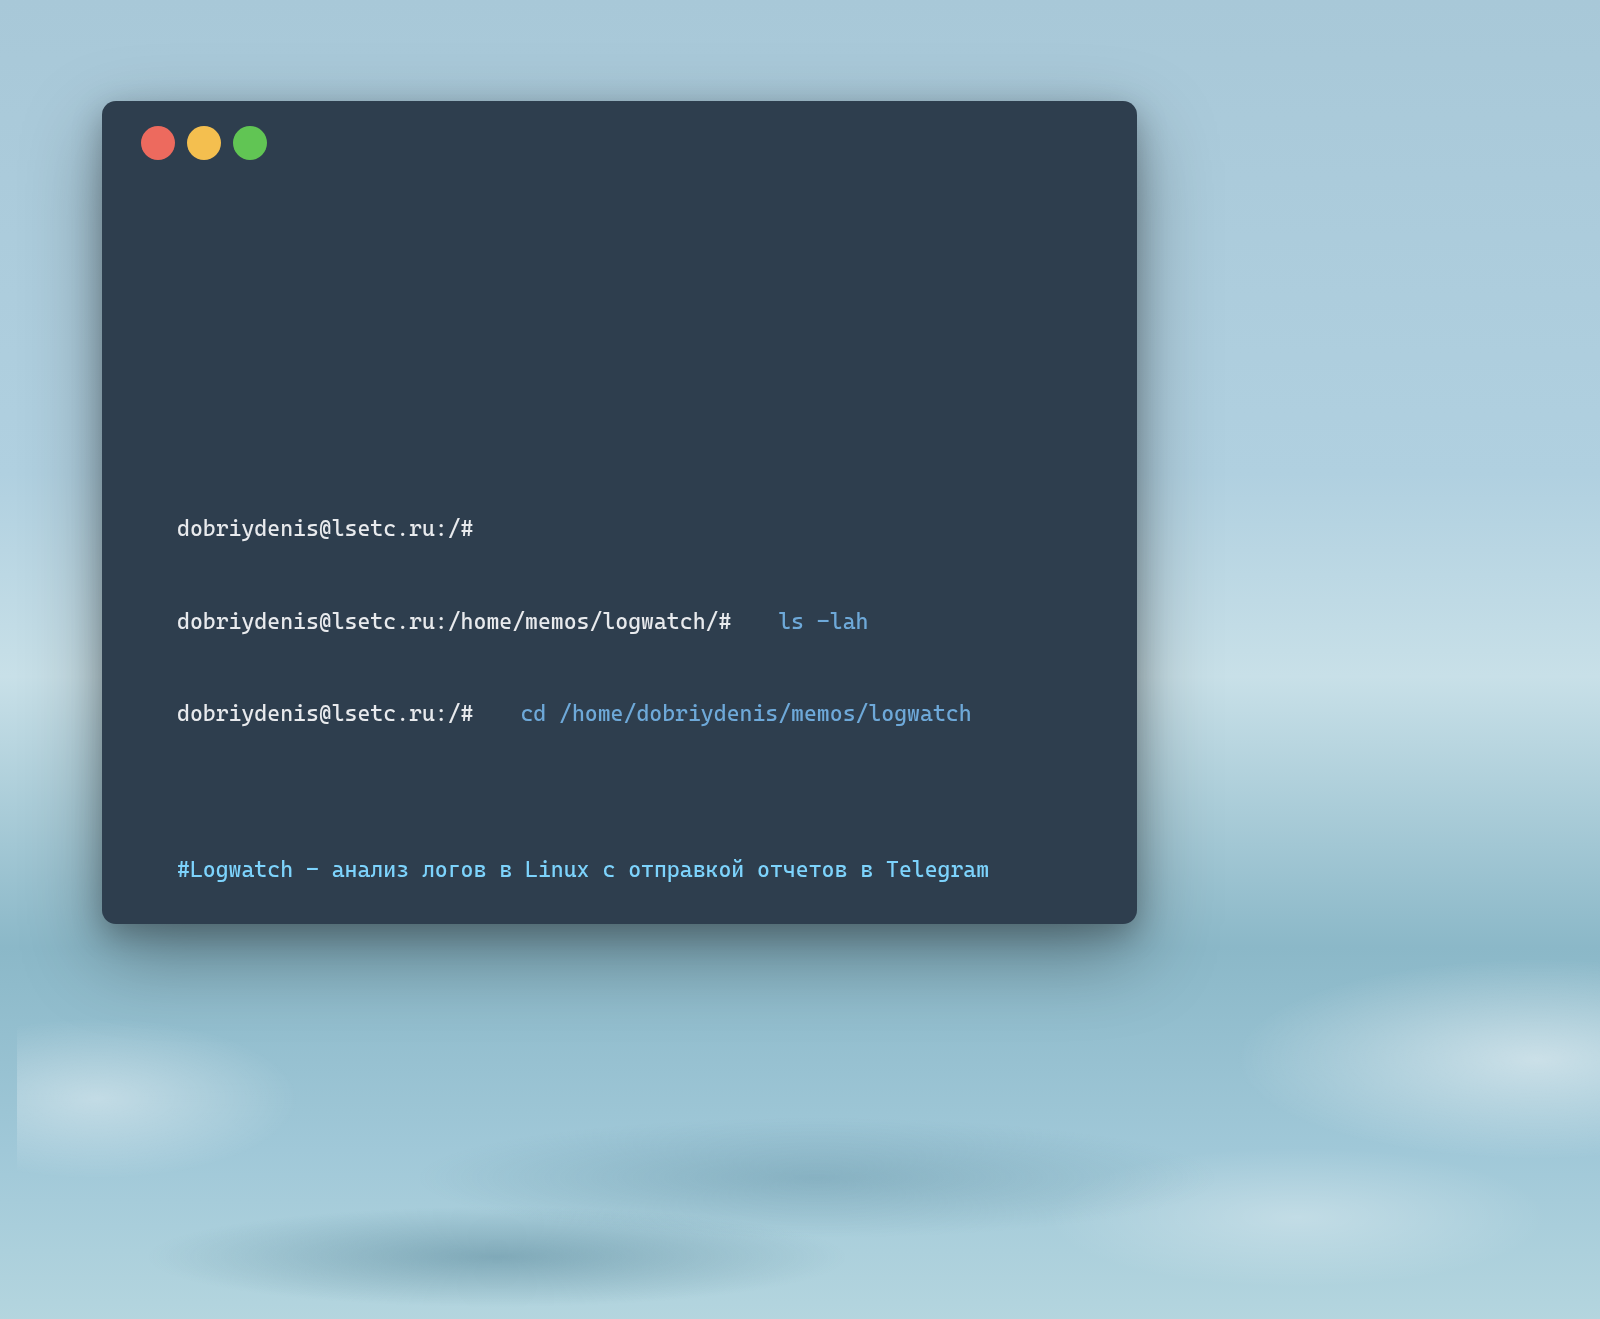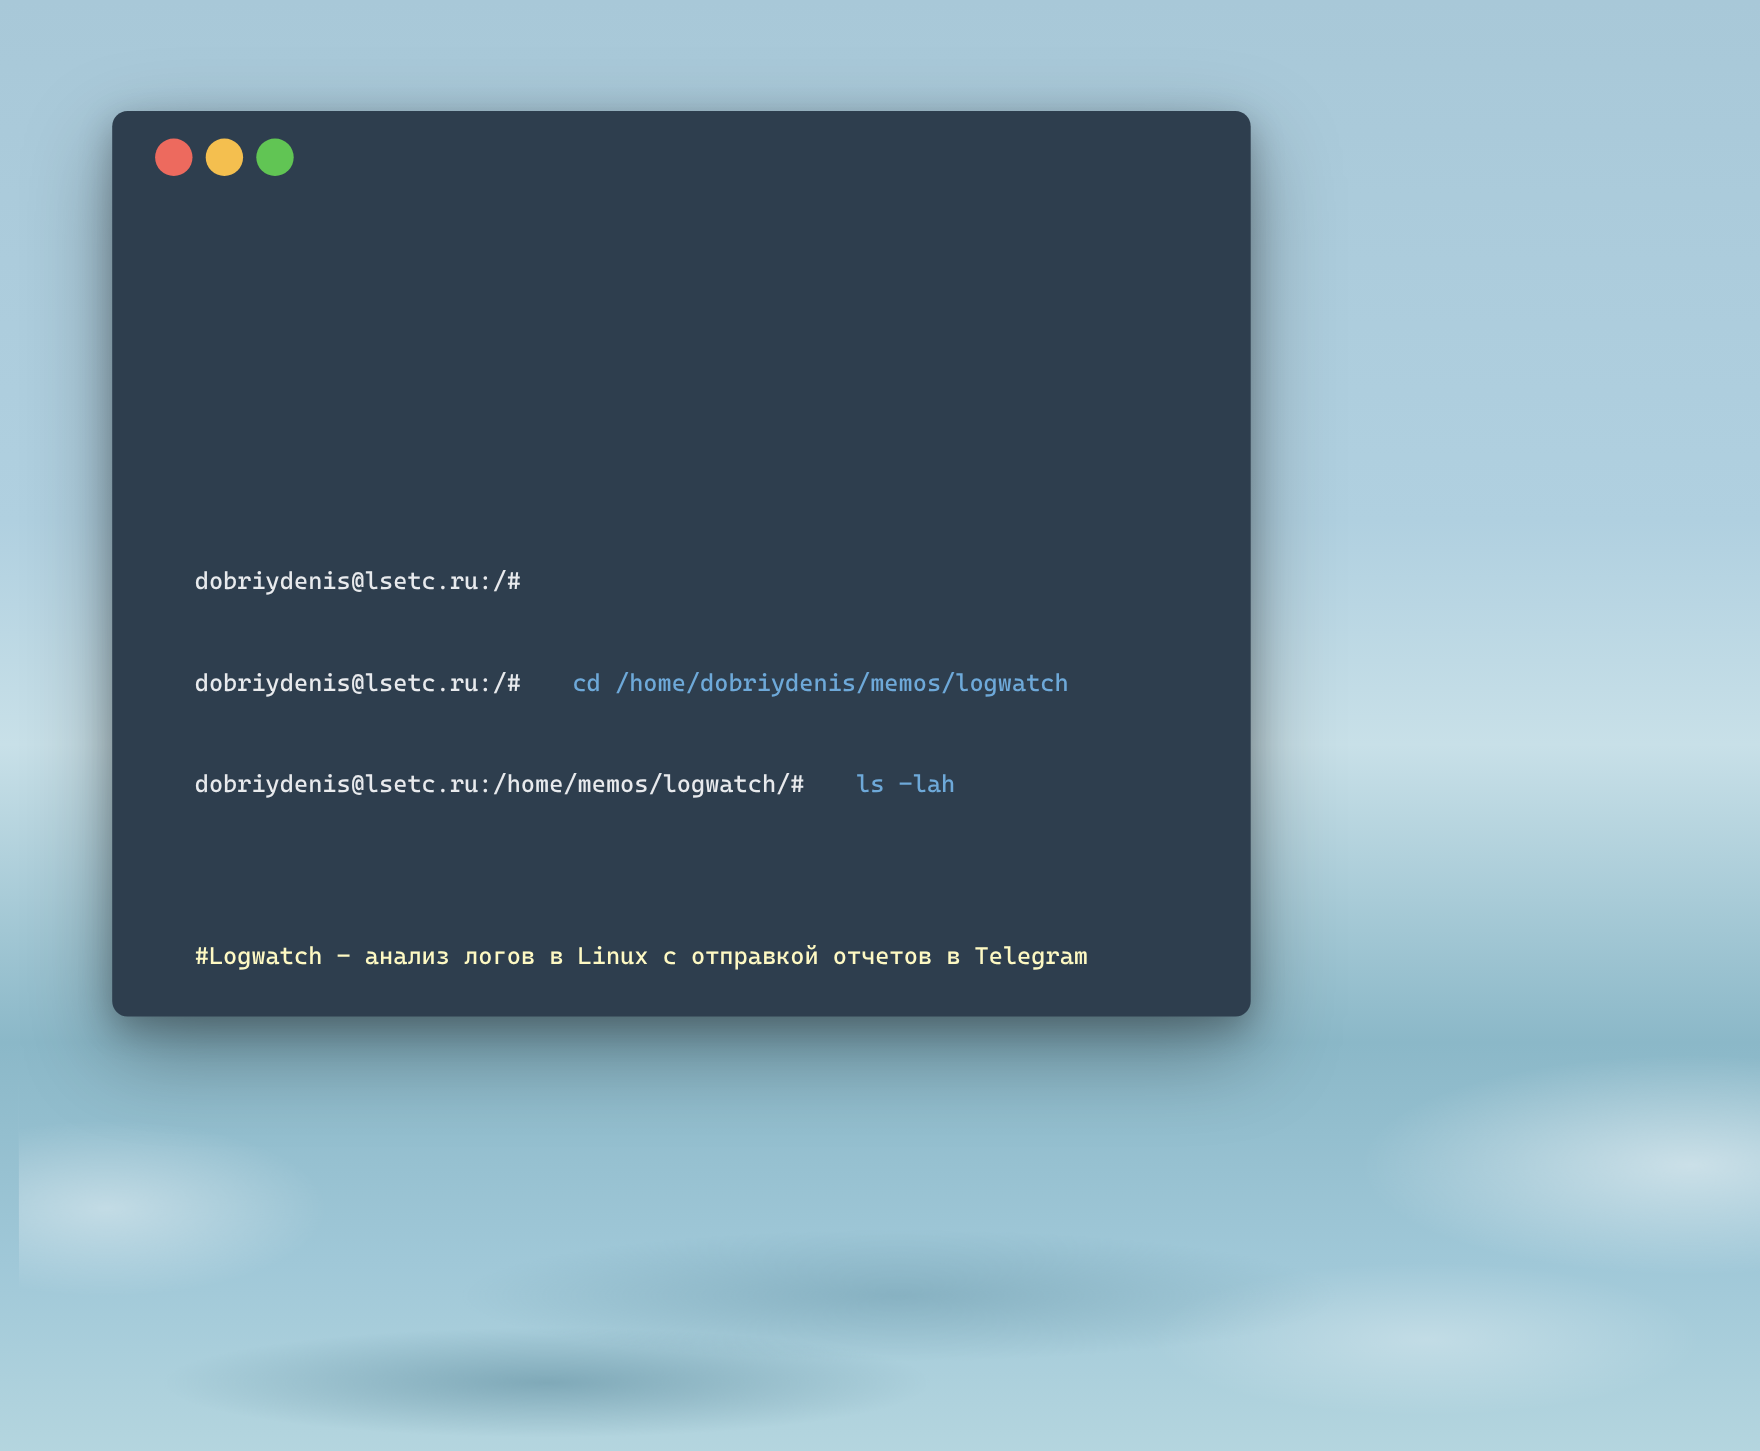--- a/index.html
+++ b/index.html
@@ -69,21 +69,21 @@
       line-height: 1.33;
       white-space: pre;
       color: #e6e6e6;
       position: relative;
       top: 300px;
     }
 
     .c-white { color: #e8eaed; }
     .c-blue { color: #6ea9d9; }
     .c-purple { color: #a88fc3; }
-    .c-comment { color: #fef9c3; margin-top: 18px; }
+    .c-comment { color: #7dd3fc; margin-top: 18px; }
 
     .term-line {
       display: block;
     }
 
     .blank-line {
       height: 29px;
     }
   </style>
 </head>
@@ -91,18 +91,18 @@
 
 <div class="terminal-window">
   <div class="titlebar">
     <div class="traffic-light traffic-red"></div>
     <div class="traffic-light traffic-yellow"></div>
     <div class="traffic-light traffic-green"></div>
   </div>
 
   <div class="terminal-content">
 <span class="term-line"><span class="c-white">dobriydenis@lsetc.ru:/#</span></span>
+<span class="term-line"><span class="c-white">dobriydenis@lsetc.ru:/home/memos/logwatch/# </span><span class="c-blue">ls -lah</span></span>
 <span class="term-line"><span class="c-white">dobriydenis@lsetc.ru:/# </span><span class="c-blue">cd /home/dobriydenis/memos/logwatch</span></span>
-<span class="term-line"><span class="c-white">dobriydenis@lsetc.ru:/home/memos/logwatch/# </span><span class="c-blue">ls -lah</span></span>
 <div class="blank-line"></div>
 <span class="term-line"><span class="c-comment">#Logwatch - анализ логов в Linux с отправкой отчетов в Telegram</span></span>
   </div>
 </div>
 
 </body></html>

